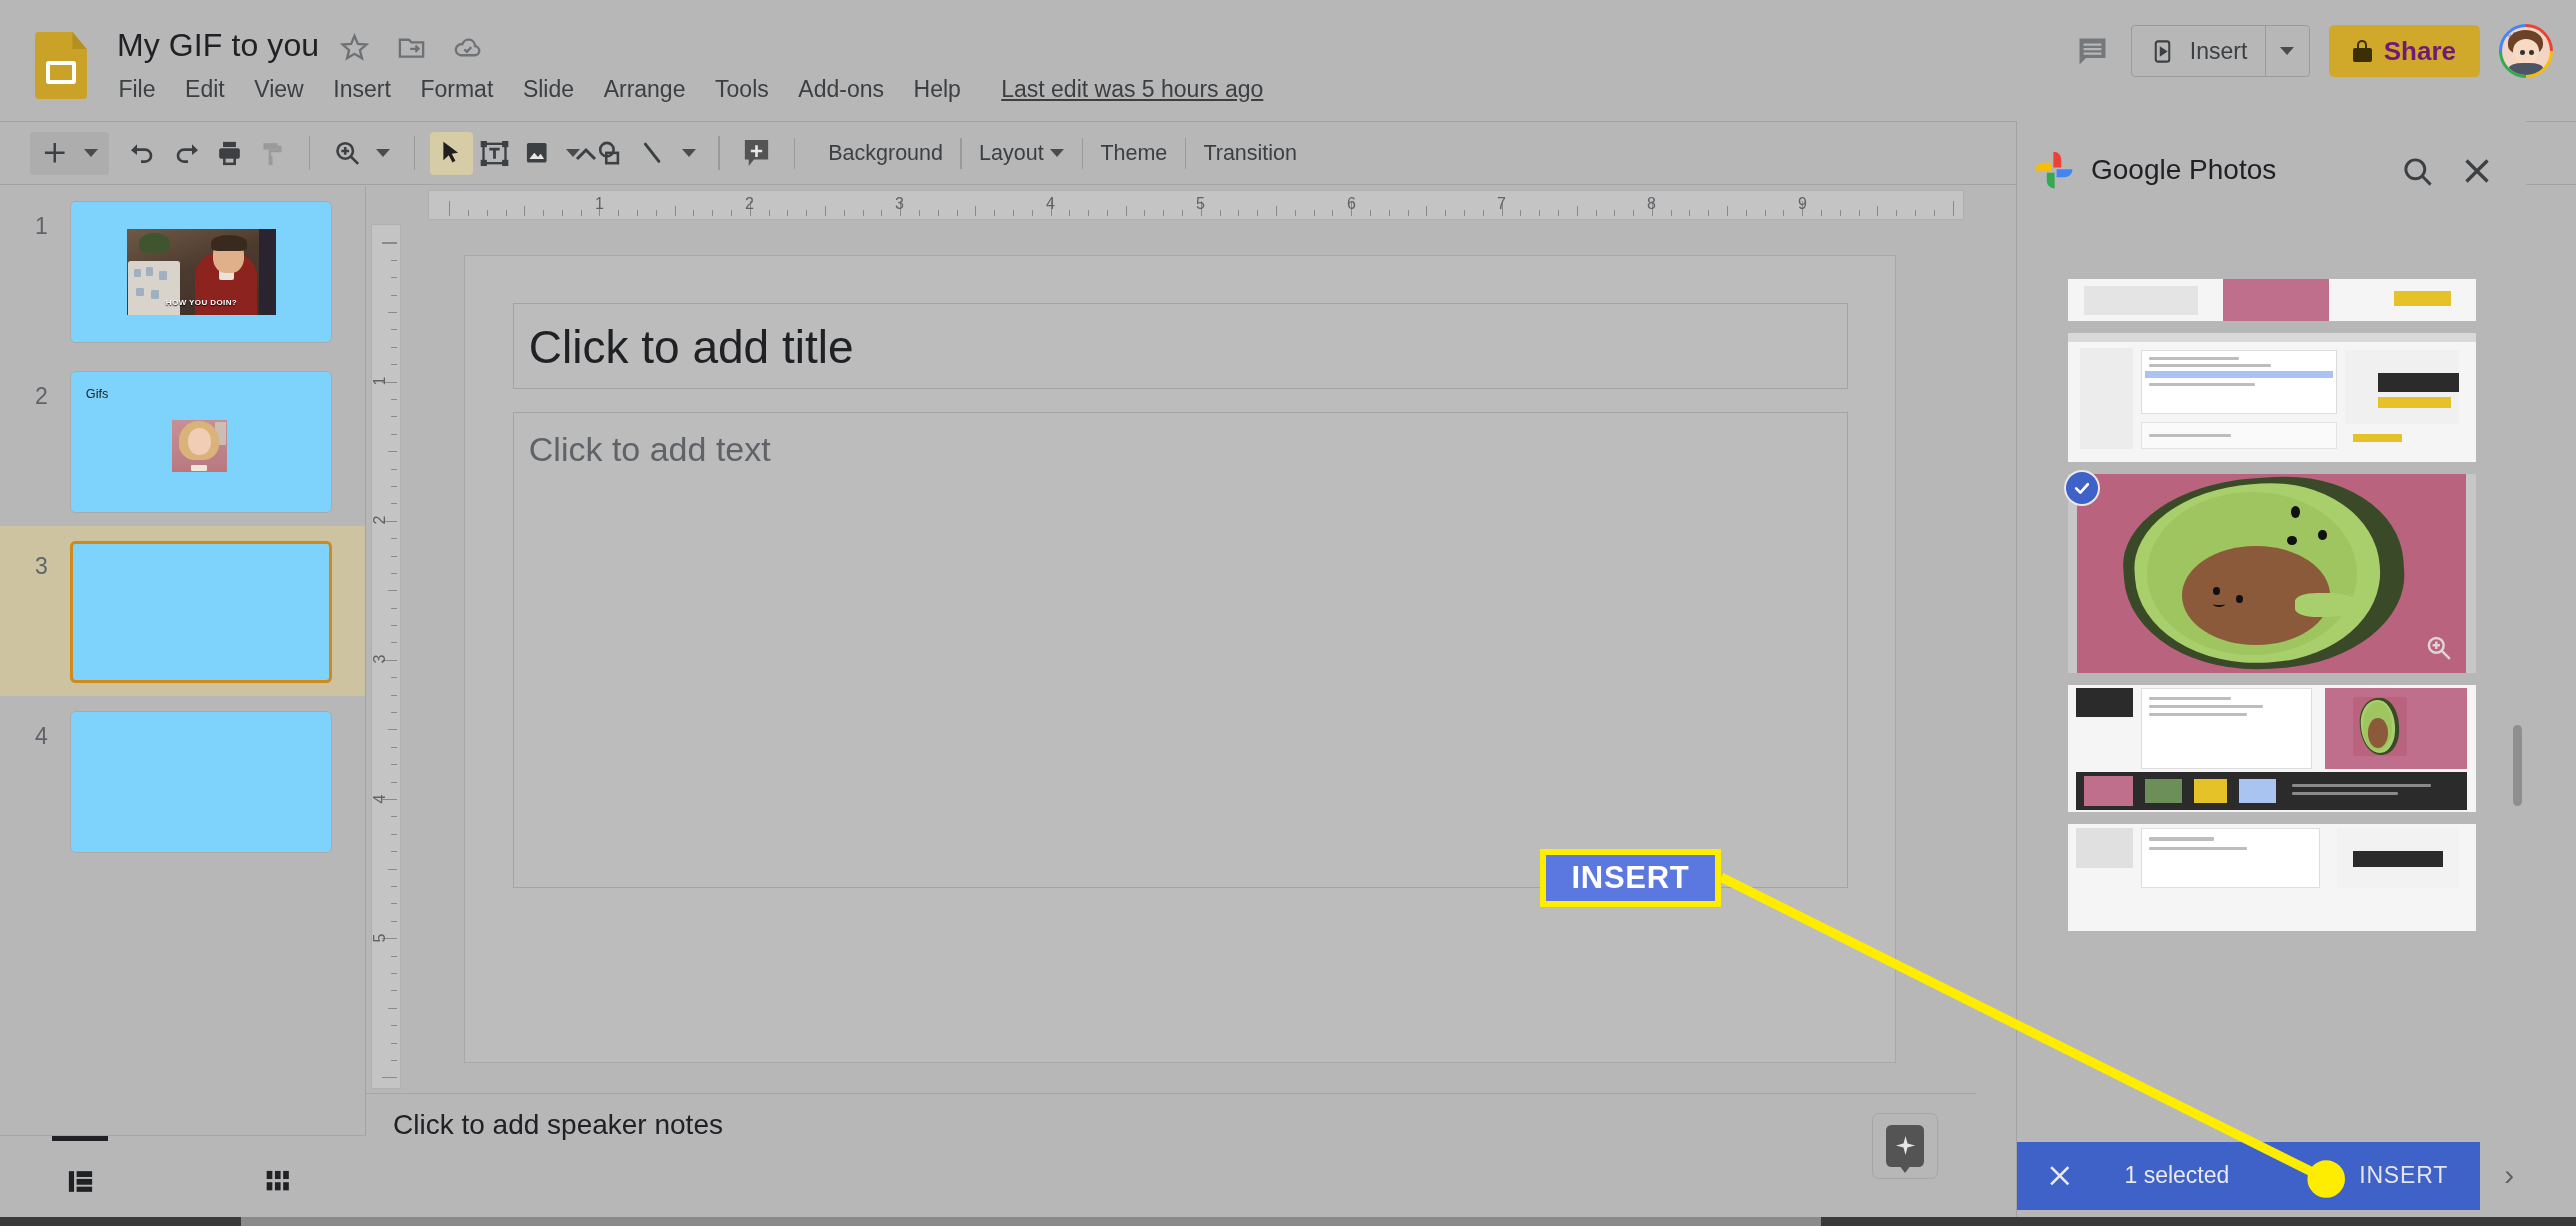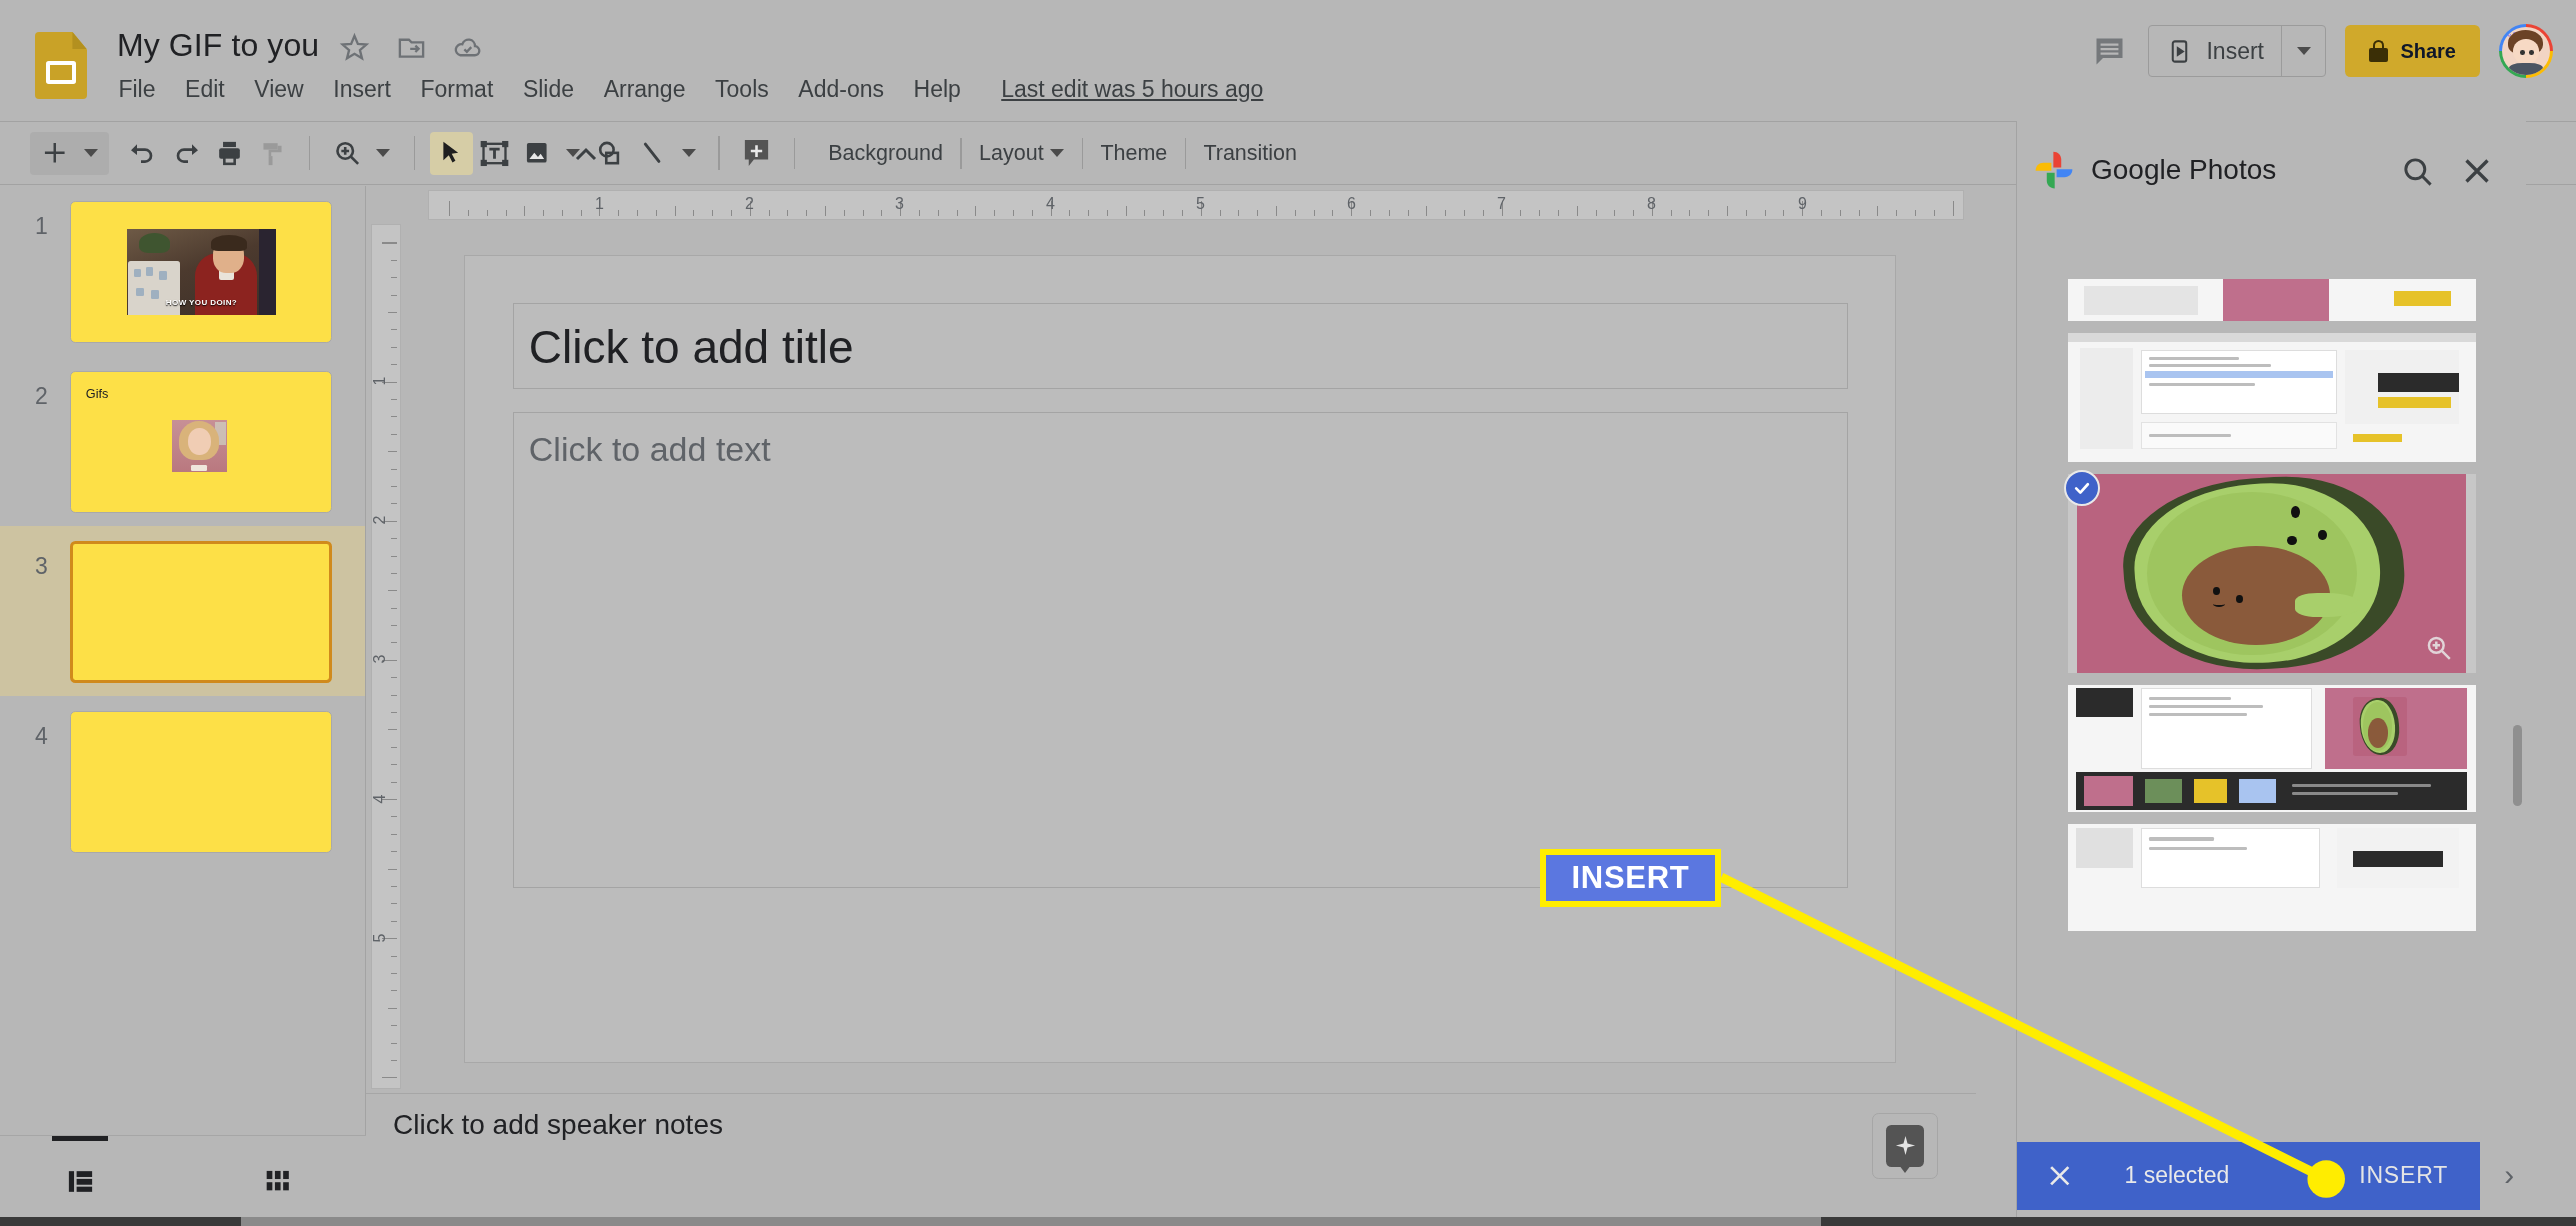--- a/index.html
+++ b/index.html
@@ -55,21 +55,21 @@
   .present-btn .pico{ width:27px; height:27px; }
   .present-btn span{ font-size:23px; color:#3c4043; }
   .present-caret{
     width:44px; height:100%; border-left:1.3px solid #9b9b9b; display:flex; align-items:center; justify-content:center; cursor:pointer;
   }
   .caret{ width:0;height:0;border-left:7.4px solid transparent;border-right:7.4px solid transparent;border-top:8px solid #4b4b4b; }
   .share-btn{
     display:flex; align-items:center; gap:12px; height:52px; padding:0 24px; border-radius:5.4px;
     background:#d0a92b; cursor:pointer;
   }
-  .share-btn span{ font-size:20px; color:#0f172a; font-weight:600; }
+  .share-btn span{ font-size:26px; color:#701a75; font-weight:600; }
   .share-btn .lock{ width:19px; height:21.5px; position:relative; }
   .share-btn .lock .body{ position:absolute; bottom:0; width:19px; height:13.4px; background:#3b2f06; border-radius:2px;}
   .share-btn .lock .shackle{ position:absolute; top:0; left:4px; width:10.7px; height:9.4px; border:2.7px solid #3b2f06; border-bottom:none; border-radius:6px 6px 0 0;}
   .avatar{
     width:54px; height:54px; border-radius:50%; position:relative; overflow:hidden;
     background:conic-gradient(#ea4335 0 25%, #fbbc05 0 50%, #34a853 0 75%, #4285f4 0 100%);
     padding:2.7px; cursor:pointer;
   }
   .avatar-inner{
     width:100%; height:100%; border-radius:50%; background:#f2d5c4; position:relative; overflow:hidden;
@@ -98,21 +98,21 @@
   
   .filmstrip{
     position:absolute; left:0; top:186px; width:366px; height:949px; background:#b7b7b7;
     border-right:1.3px solid #a3a3a3; overflow:hidden;
   }
   .slide-row{ position:relative; height:170px; padding:12px 0 0 0; }
   .slide-row.selected{ background:#cdc3a1; }
   .slide-num{ position:absolute; left:35px; top:27px; font-size:23px; color:#5f6368; }
   .slide-thumb{
     position:absolute; left:70px; top:14.8px; width:262px; height:142px;
-    background:#fde047; border:1.3px solid #a9a9a9; border-radius:5.4px; overflow:hidden; cursor:pointer;
+    background:#7dd3fc; border:1.3px solid #a9a9a9; border-radius:5.4px; overflow:hidden; cursor:pointer;
   }
   .slide-row.selected .slide-thumb{ border:3.4px solid #d08a1c; }
   .thumb-title{ position:absolute; left:14.8px; top:14.8px; font-size:12.7px; color:#202124; }
 
   
   .meme1{ position:absolute; left:56px; top:27px; width:149px; height:86px; overflow:hidden; background:#6d4b3c; }
   .meme1 .bg{ position:absolute; inset:0; background:linear-gradient(160deg,#6e5a46 0%,#4c3a2e 45%,#3b2f28 100%); }
   .meme1 .fridge{ position:absolute; left:1.3px; bottom:0; width:52px; height:54px; background:#d9d4cb; border-radius:2.7px 2.7px 0 0; }
   .meme1 .fridge-i{ position:absolute; width:7.4px; height:8.7px; background:#9fb0c0; border-radius:1.3px; }
   .meme1 .plant{ position:absolute; left:12px; top:4px; width:31px; height:20px; background:#3f5530; border-radius:50% 50% 30% 30%; }

